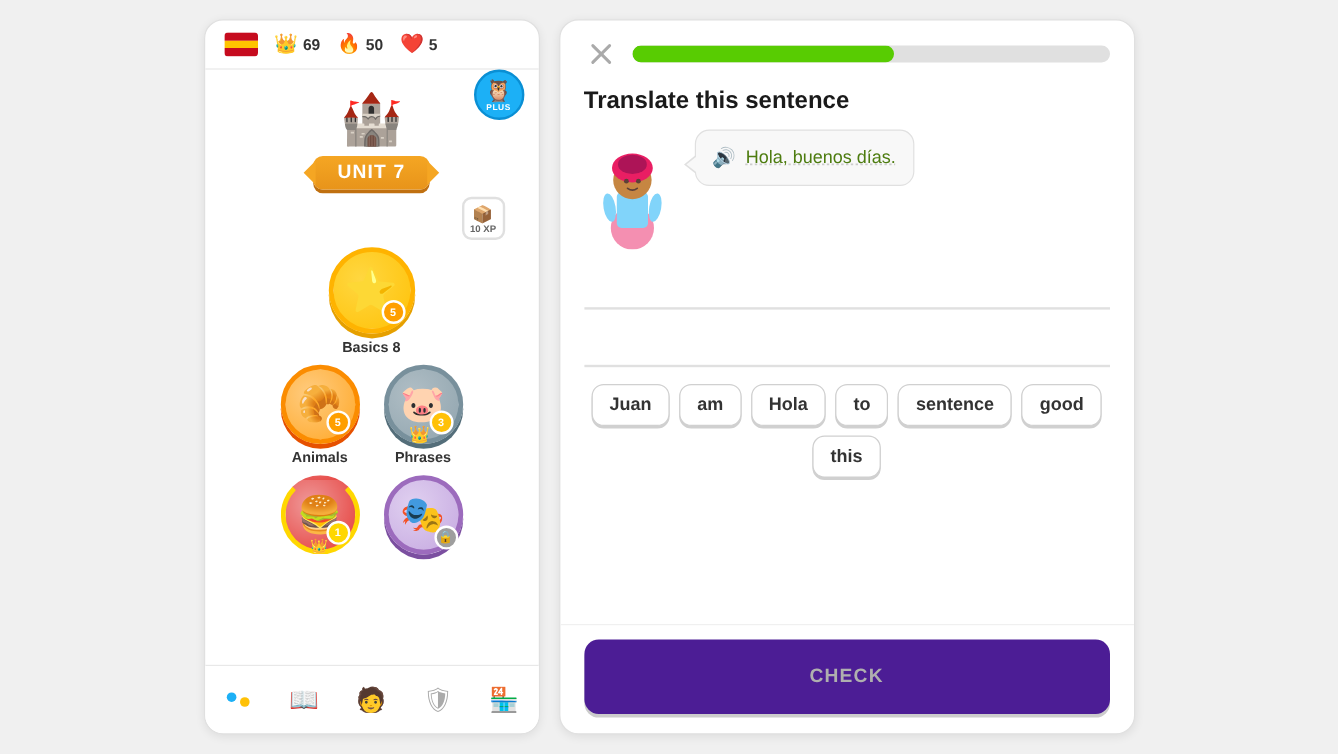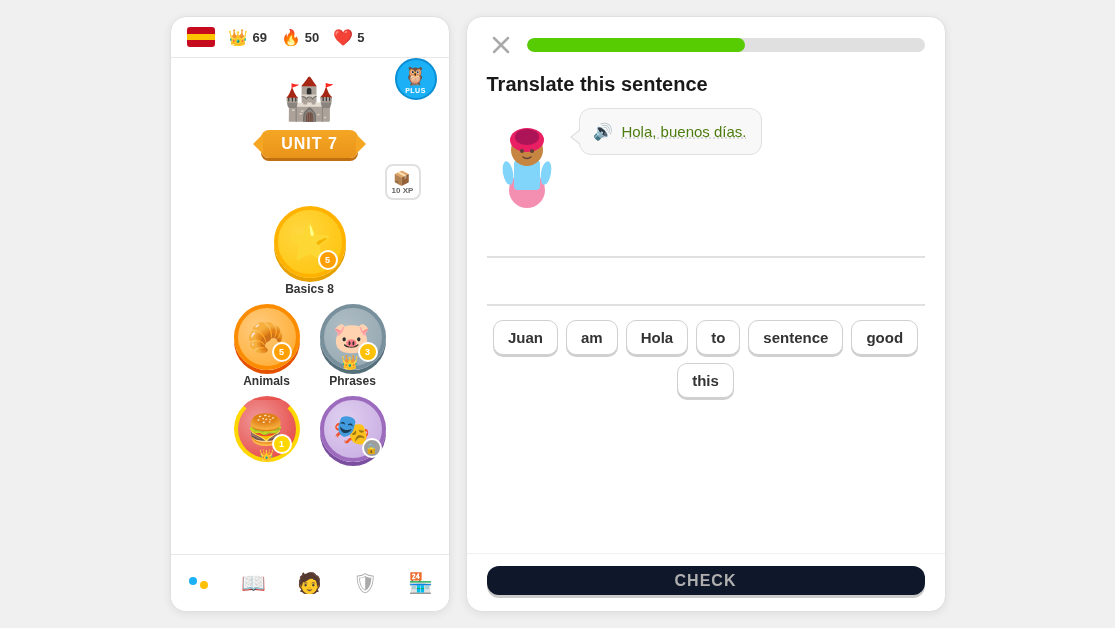--- a/index.html
+++ b/index.html
@@ -410,22 +410,22 @@
       box-shadow: 0 2px 0 #d0d0d0;
     }
 
     .check-area {
       margin-top: auto;
       padding: 12px 20px 16px;
       border-top: 1px solid #f0f0f0;
     }
     .check-btn {
       width: 100%;
-      height: 29px;
-      background: #0f172a;
+      height: 62px;
+      background: #4c1d95;
       border: none;
       border-radius: 12px;
       font-size: 16px;
       font-weight: 800;
       color: #afafaf;
       letter-spacing: 1px;
       cursor: pointer;
       box-shadow: 0 3px 0 #ccc;
     }
   </style>

